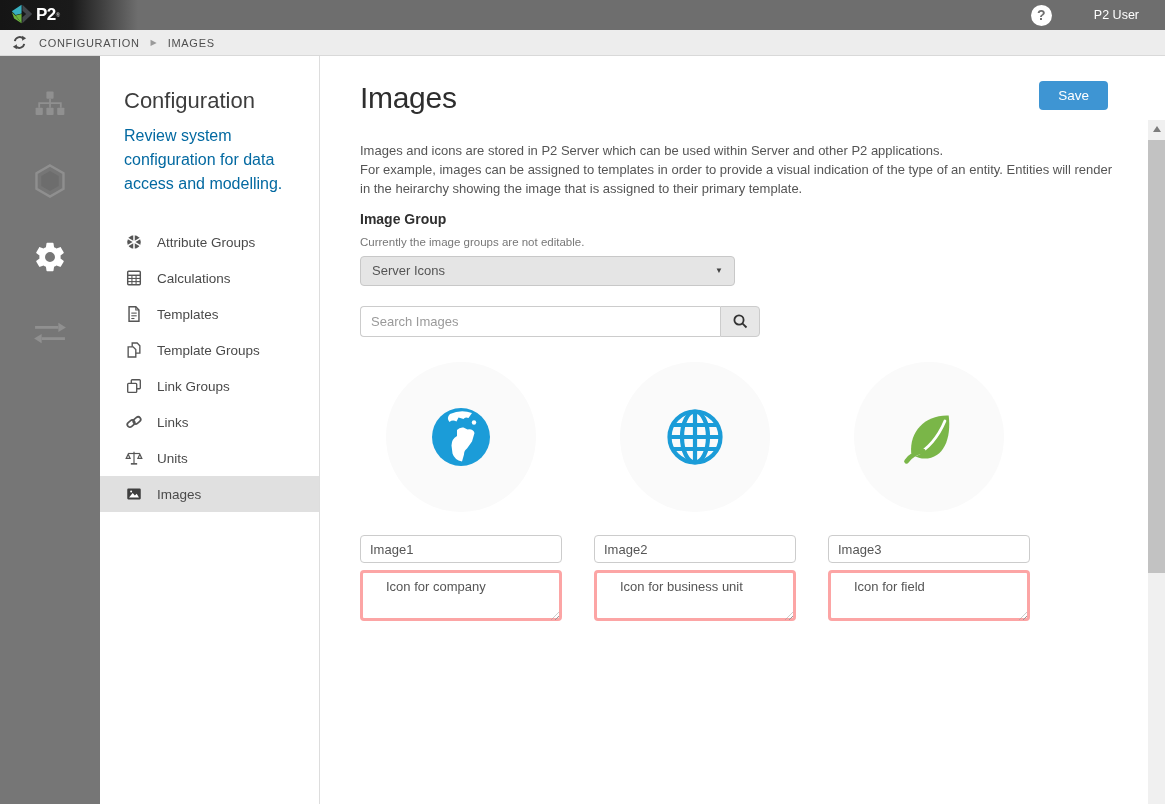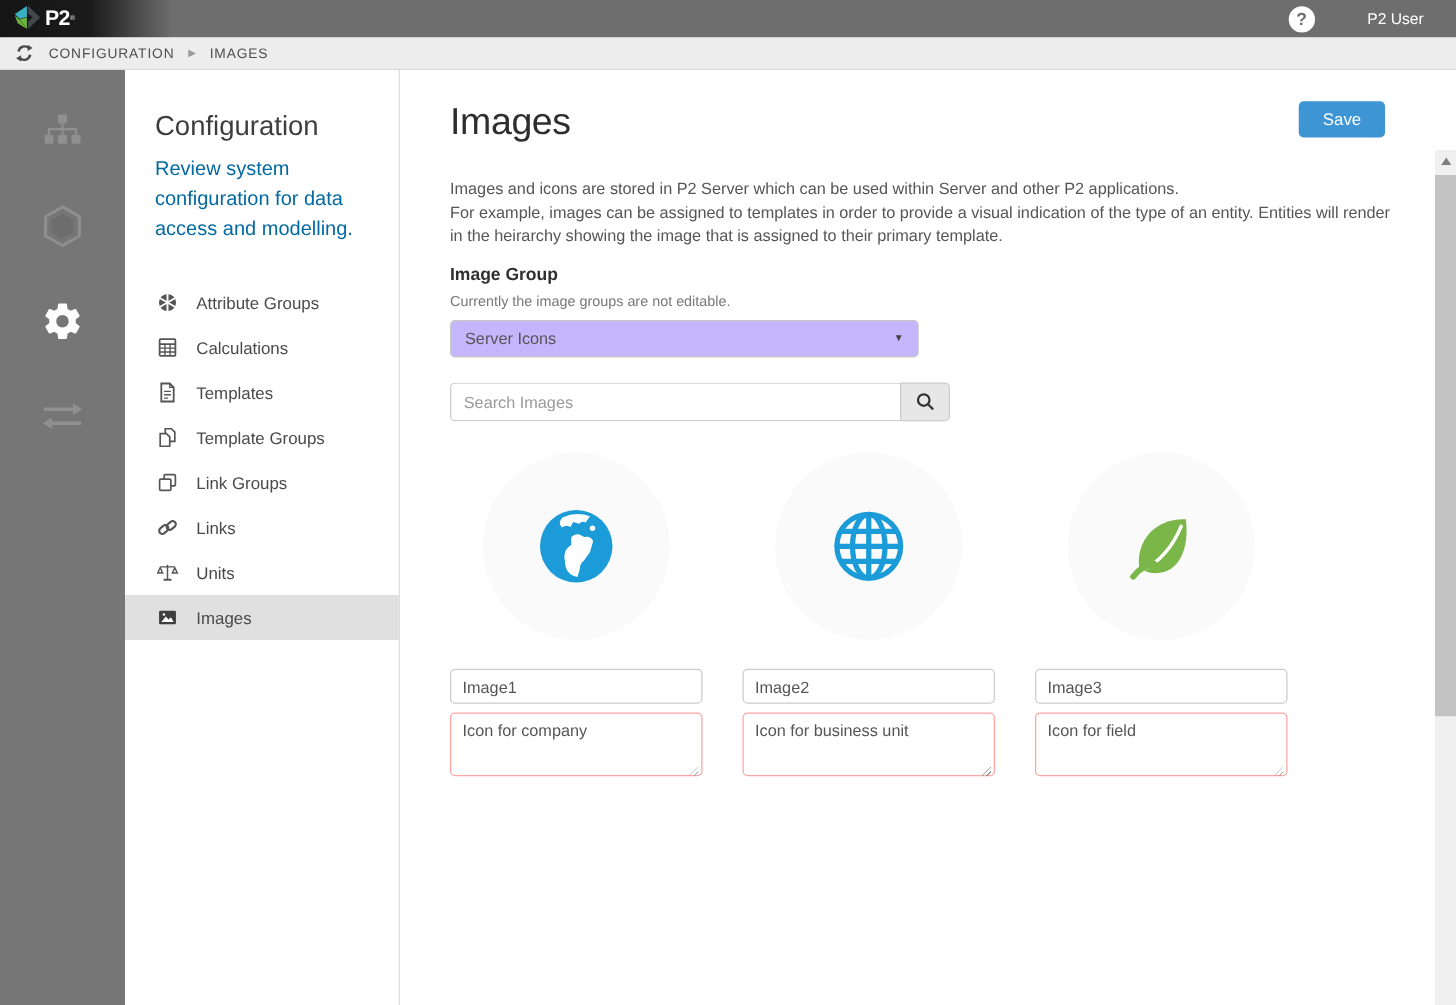--- a/index.html
+++ b/index.html
@@ -49,21 +49,21 @@
           padding:0 40px; }
   .main-header { position:relative; margin-top:25px; }
   .page-title { font-size:30px; font-weight:400; color:#2e2e2e; letter-spacing:-0.3px; }
   .save-btn { position:absolute; right:0; top:0; background:#3e95d3; color:#fff; border:none;
               border-radius:4px; font-size:13.5px; padding:7px 19px; cursor:pointer;
               font-family:"Liberation Sans",sans-serif; }
   .intro { margin-top:26px; font-size:13px; line-height:19px; color:#555; width:760px; }
   .group-label { margin-top:13px; font-size:14px; font-weight:bold; color:#2f2f2f; }
   .group-desc { margin-top:8px; font-size:11.5px; line-height:14px; color:#777; }
   .select-box { position:relative; margin-top:7px; width:375px; height:30px; border:1px solid #c8c8c8;
-                border-radius:4px; background:#c4b5fd; font-size:13px; color:#555; line-height:28px;
+                border-radius:4px; background:#e5e5e5; font-size:13px; color:#555; line-height:28px;
                 padding-left:11px; cursor:pointer; }
   .select-caret { position:absolute; right:11px; top:0; line-height:28px; font-size:8px; color:#444; }
 
   .dropzone { margin-top:16px; width:748px; height:147px; border:2px dashed #cfcfcf; border-radius:5px;
               background:#fbfbfb; text-align:center; padding-top:44px; cursor:pointer; }
   .dz-title { font-size:23px; font-weight:400; color:#9b9b9b; }
   .dz-sub { margin-top:13px; font-size:13px; color:#6e6e6e; }
 
   .searchbar { margin-top:20px; display:flex; }
   .search-input { width:360px; height:31px; border:1px solid #ccc; border-right:none;
@@ -74,22 +74,22 @@
                 border-radius:0 4px 4px 0; display:flex; align-items:center; justify-content:center;
                 cursor:pointer; }
 
   .cards { margin-top:25px; display:flex; gap:32px; }
   .card { width:202px; }
   .tile { width:150px; height:150px; border-radius:50%; background:#fafafa; margin:0 auto;
           display:flex; align-items:center; justify-content:center; }
   .name-input { margin-top:23px; width:202px; height:28px; border:1px solid #ccc; border-radius:4px;
                 padding:0 9px; font-size:13px; color:#555; font-family:"Liberation Sans",sans-serif; outline:none; }
   .desc-wrap { position:relative; margin-top:7px; }
-  .desc-area { width:202px; height:51px; border:1px solid #fca5a5; border-radius:4px; resize:none;
-               padding:6px 9px; font-size:13px; color:#555; font-family:"Liberation Sans",sans-serif;
+  .desc-area { width:202px; height:51px; border:3px solid #fca5a5; border-radius:4px; resize:none;
+               padding:6px 23px; font-size:13px; color:#555; font-family:"Liberation Sans",sans-serif;
                outline:none; overflow:hidden; }
   .resize-handle { position:absolute; right:3px; bottom:5px; width:8px; height:8px; pointer-events:none;
                    background:repeating-linear-gradient(135deg, transparent 0 2px, #999 2px 3px); 
                    clip-path:polygon(100% 0, 100% 100%, 0 100%); }
 
   
   .scrollbar { position:absolute; right:0; top:120px; width:17px; height:684px; background:#f0f0f0; }
   .sb-arrow-up { width:0; height:0; border-left:4.5px solid transparent; border-right:4.5px solid transparent;
                  border-bottom:6px solid #7d7d7d; margin:6px auto 0 auto; cursor:pointer; }
   .sb-thumb { position:absolute; top:20px; left:0; width:17px; height:433px; background:#c2c2c2; cursor:pointer; }

